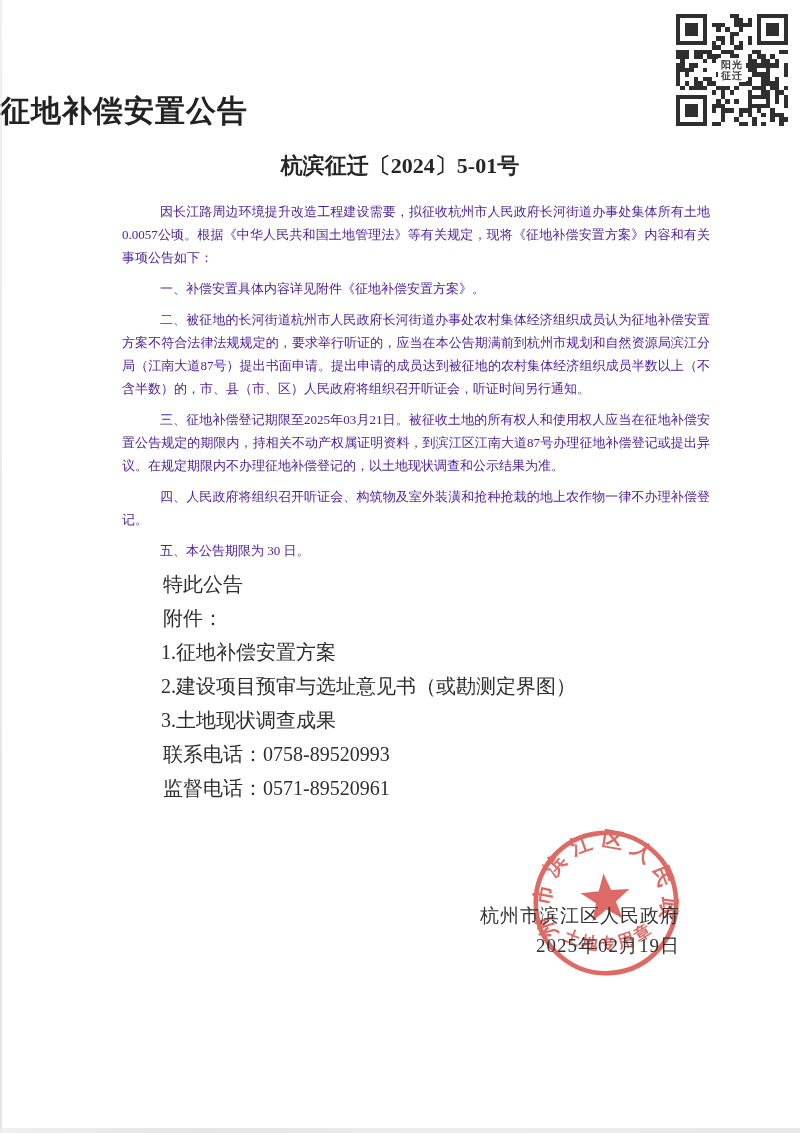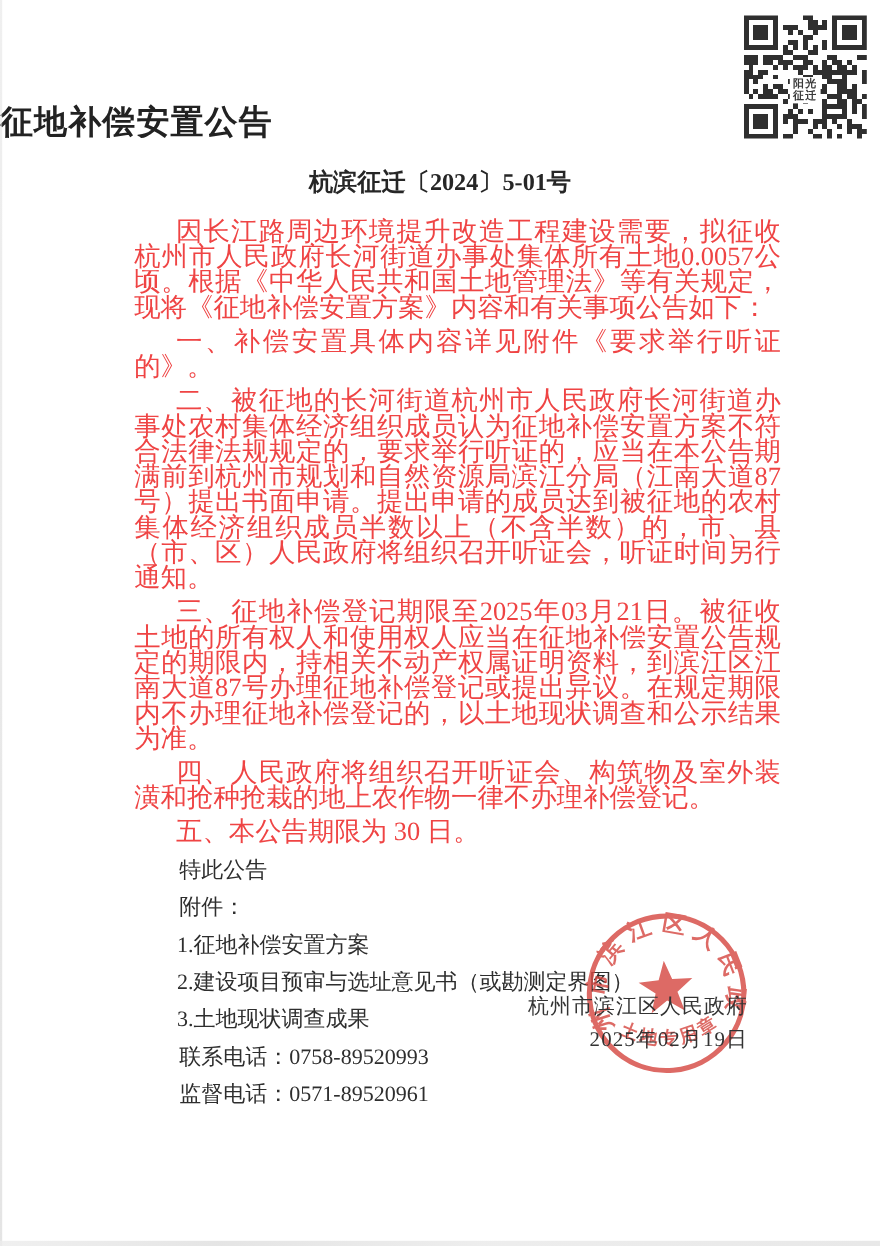--- a/index.html
+++ b/index.html
@@ -29,38 +29,38 @@
   }
   .doc-number {
     position:absolute; top:151px; left:0; width:100%;
     text-align:center; font-size:22px; font-weight:700; color:#262626;
   }
 
   .body-text {
     position:absolute; top:200px; left:122px; width:588px; z-index:1;
   }
   .para {
-    font-size:24px; line-height:23px; text-align:justify; text-justify:inter-character;
-    text-indent:38px; margin:0 0 8px; color:#ef4444;
+    font-size:13px; line-height:23px; text-align:justify; text-justify:inter-character;
+    text-indent:38px; margin:0 0 8px; color:#4c1d95;
   }
   .t {
     font-size:20px; line-height:29px; margin:5px; text-indent:36px; color:#2e2e2e;
   }
   .att { text-indent:34px; }
 
   
   .qr {
     position:absolute; left:676px; top:14px; width:112px; height:112px; z-index:2;
   }
   .qr svg { display:block; width:112px; height:112px; shape-rendering:crispEdges; }
   .qr-label {
     position:absolute; left:50%; top:50%; transform:translate(-50%,-50%);
     background:#ffffff; padding:1px 3px; text-align:left;
     font-size:10px; line-height:11px; font-weight:700; color:#3a3a3a;
-    font-family:"Liberation Sans","DejaVu Sans",sans-serif; letter-spacing:1px;margin-top:12px;
+    font-family:"Liberation Sans","DejaVu Sans",sans-serif; letter-spacing:1px;
   }
   .qr-label span { display:block; }
 
   
   .signature {
     position:absolute; top:901px; right:120px; z-index:3;
     text-align:right; font-size:19px; line-height:30px; color:#333; letter-spacing:1px;
   }
 
   
@@ -394,21 +394,21 @@
       <span>征迁</span>
     </div>
   </div>
 
   <h1 class="doc-title">征地补偿安置公告</h1>
   <div class="doc-number">杭滨征迁〔2024〕5-01号</div>
 
   <div class="body-text">
     <div>
         <p class="para">因长江路周边环境提升改造工程建设需要，拟征收杭州市人民政府长河街道办事处集体所有土地0.0057公顷。根据《中华人民共和国土地管理法》等有关规定，现将《征地补偿安置方案》内容和有关事项公告如下：</p>
-        <p class="para">一、补偿安置具体内容详见附件《要求举行听证的》。</p>
+        <p class="para">一、补偿安置具体内容详见附件《征地补偿安置方案》。</p>
         <p class="para">二、被征地的长河街道杭州市人民政府长河街道办事处农村集体经济组织成员认为征地补偿安置方案不符合法律法规规定的，要求举行听证的，应当在本公告期满前到杭州市规划和自然资源局滨江分局（江南大道87号）提出书面申请。提出申请的成员达到被征地的农村集体经济组织成员半数以上（不含半数）的，市、县（市、区）人民政府将组织召开听证会，听证时间另行通知。</p>
         <p class="para">三、征地补偿登记期限至2025年03月21日。被征收土地的所有权人和使用权人应当在征地补偿安置公告规定的期限内，持相关不动产权属证明资料，到滨江区江南大道87号办理征地补偿登记或提出异议。在规定期限内不办理征地补偿登记的，以土地现状调查和公示结果为准。</p>
         <p class="para">四、人民政府将组织召开听证会、构筑物及室外装潢和抢种抢栽的地上农作物一律不办理补偿登记。</p>
         <p class="para">五、本公告期限为 30 日。</p>
       </div>
     <p class="t">特此公告</p>
     <p class="t">附件：</p>
     <div>
         <p class="t att">1.征地补偿安置方案</p>
         <p class="t att">2.建设项目预审与选址意见书（或勘测定界图）</p>

